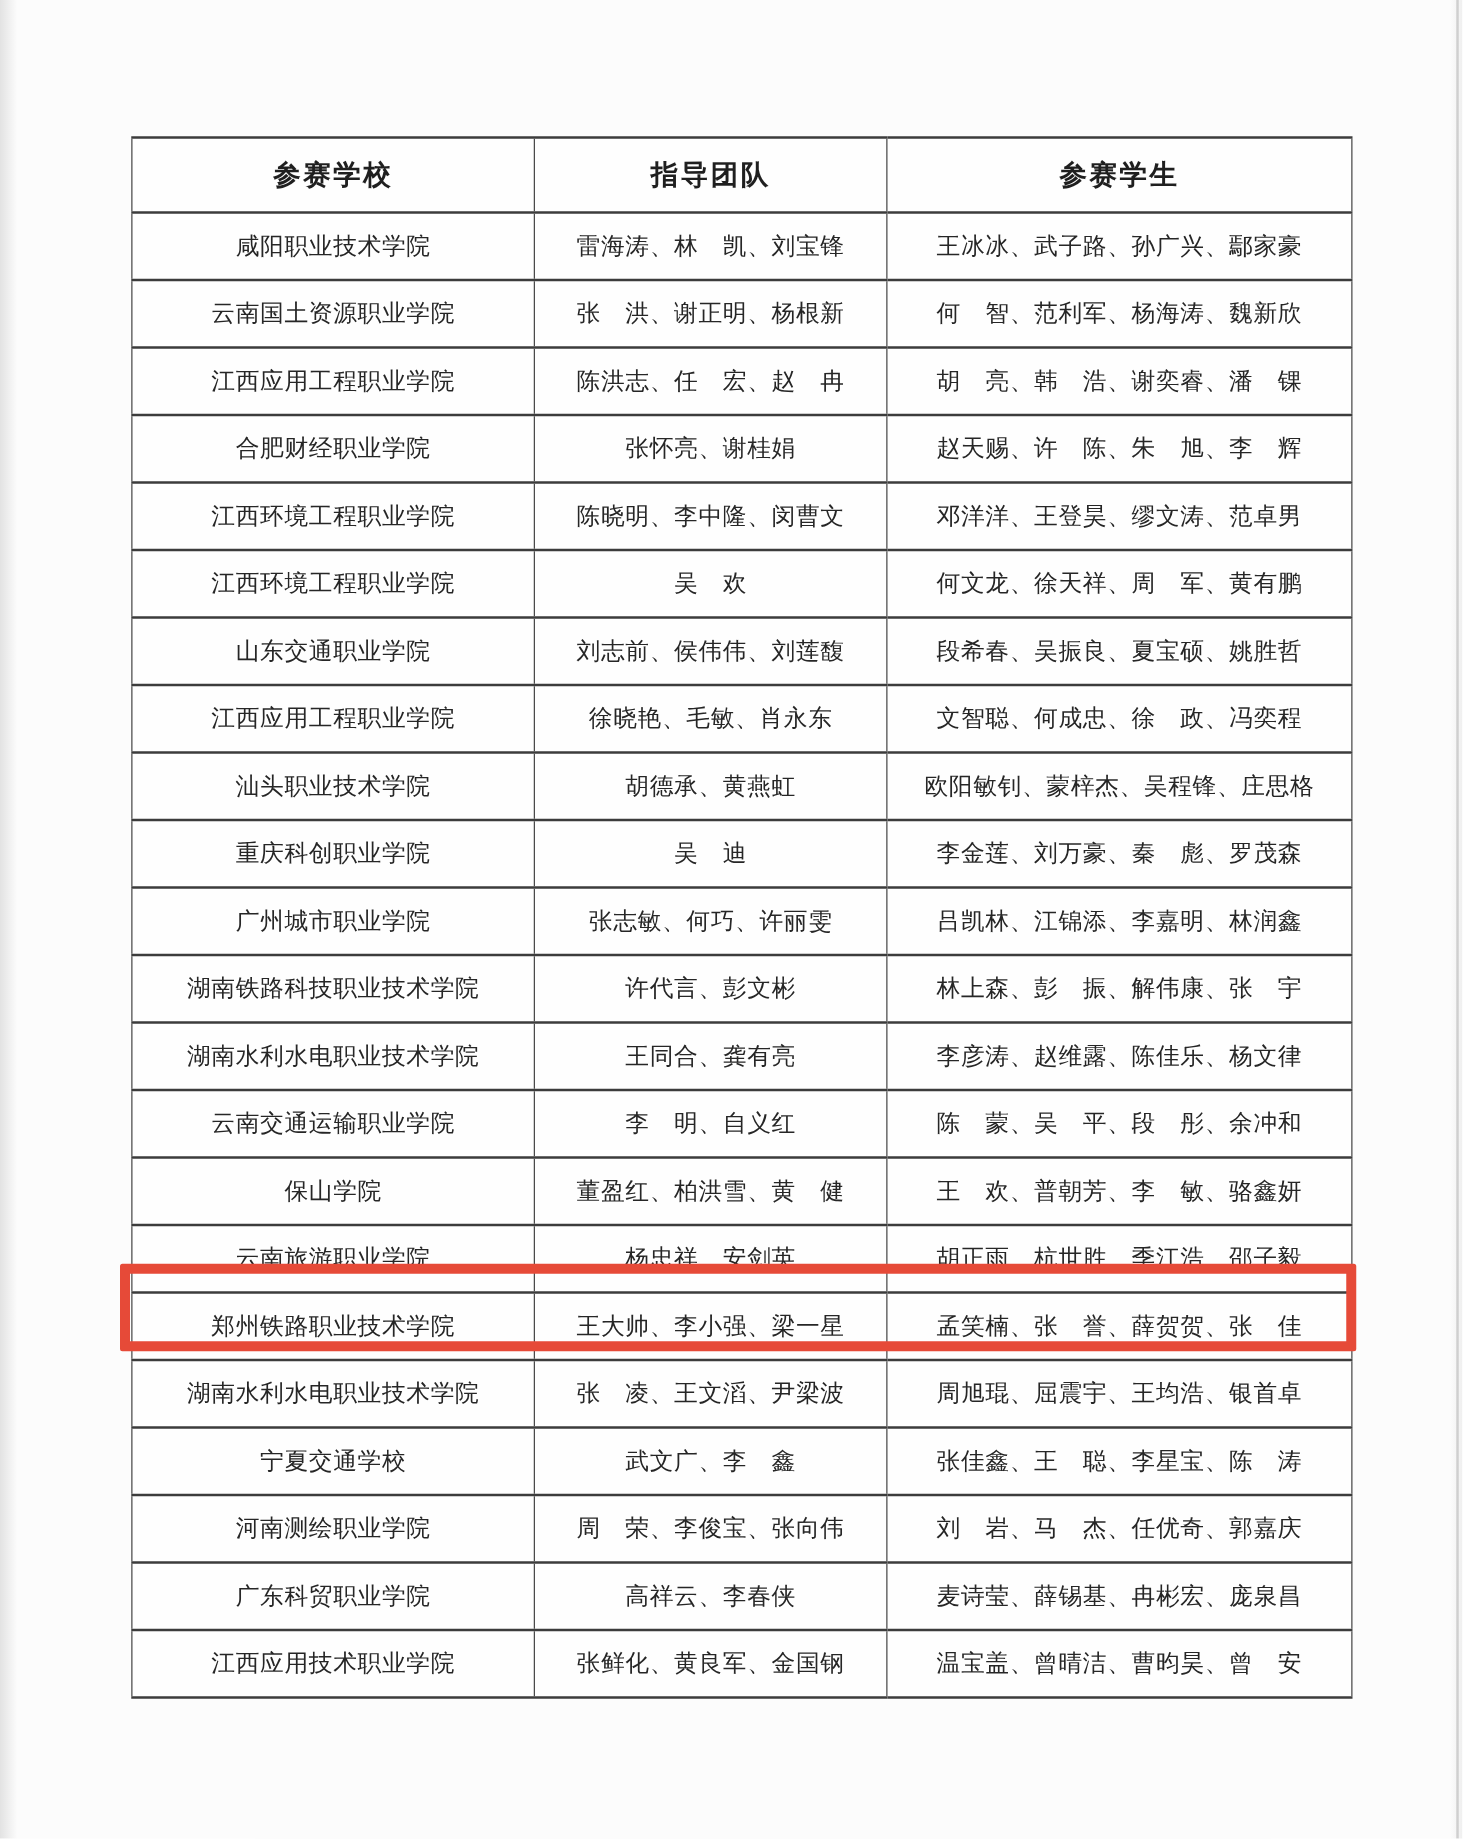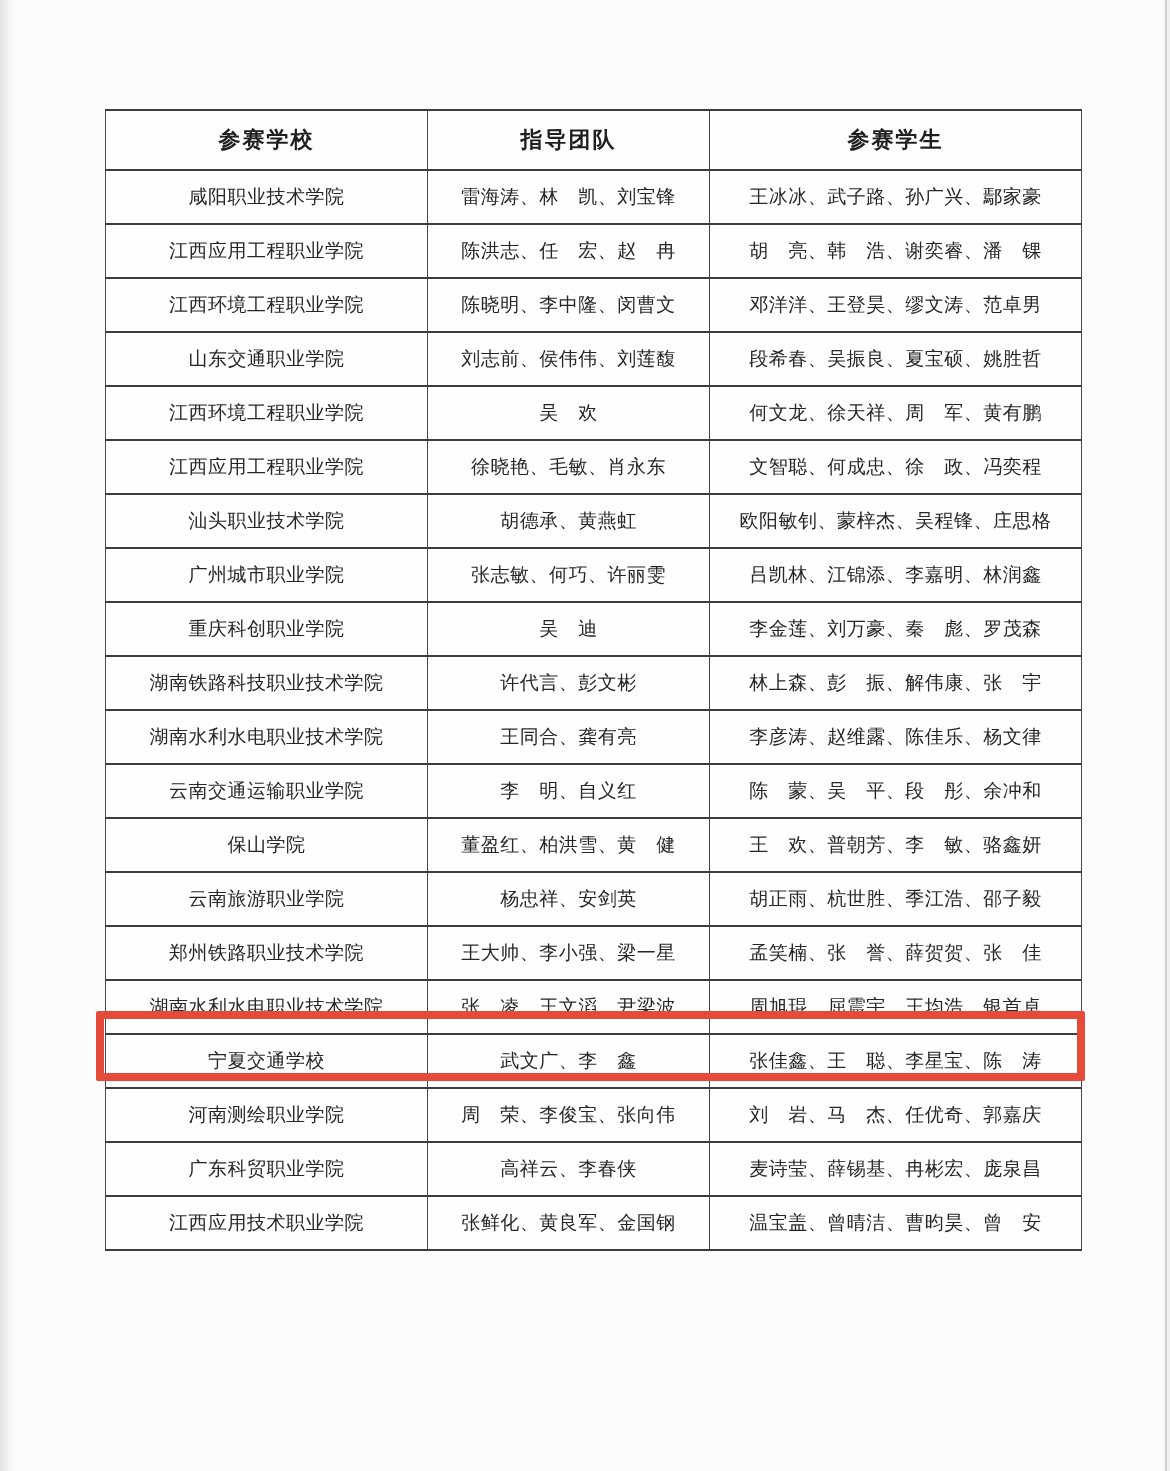--- a/index.html
+++ b/index.html
@@ -110,60 +110,70 @@
         <th>参赛学生</th>
       </tr>
     </thead>
     <tbody id="tbody">
         <tr>
           <td>咸阳职业技术学院</td>
           <td>雷海涛、林　凯、刘宝锋</td>
           <td>王冰冰、武子路、孙广兴、鄢家豪</td>
         </tr>
         <tr>
+          <td>云南国土资源职业学院</td>
+          <td>张　洪、谢正明、杨根新</td>
+          <td>何　智、范利军、杨海涛、魏新欣</td>
+        </tr>
+        <tr>
           <td>江西应用工程职业学院</td>
           <td>陈洪志、任　宏、赵　冉</td>
           <td>胡　亮、韩　浩、谢奕睿、潘　锞</td>
         </tr>
         <tr>
+          <td>合肥财经职业学院</td>
+          <td>张怀亮、谢桂娟</td>
+          <td>赵天赐、许　陈、朱　旭、李　辉</td>
+        </tr>
+        <tr>
           <td>江西环境工程职业学院</td>
           <td>陈晓明、李中隆、闵曹文</td>
           <td>邓洋洋、王登昊、缪文涛、范卓男</td>
         </tr>
         <tr>
+          <td>江西环境工程职业学院</td>
+          <td>吴　欢</td>
+          <td>何文龙、徐天祥、周　军、黄有鹏</td>
+        </tr>
+        <tr>
           <td>山东交通职业学院</td>
           <td>刘志前、侯伟伟、刘莲馥</td>
           <td>段希春、吴振良、夏宝硕、姚胜哲</td>
         </tr>
         <tr>
-          <td>江西环境工程职业学院</td>
-          <td>吴　欢</td>
-          <td>何文龙、徐天祥、周　军、黄有鹏</td>
-        </tr>
-        <tr>
           <td>江西应用工程职业学院</td>
           <td>徐晓艳、毛敏、肖永东</td>
           <td>文智聪、何成忠、徐　政、冯奕程</td>
         </tr>
         <tr>
           <td>汕头职业技术学院</td>
           <td>胡德承、黄燕虹</td>
           <td>欧阳敏钊、蒙梓杰、吴程锋、庄思格</td>
         </tr>
         <tr>
+          <td>重庆科创职业学院</td>
+          <td>吴　迪</td>
+          <td>李金莲、刘万豪、秦　彪、罗茂森</td>
+        </tr>
+        <tr>
           <td>广州城市职业学院</td>
           <td>张志敏、何巧、许丽雯</td>
           <td>吕凯林、江锦添、李嘉明、林润鑫</td>
         </tr>
         <tr>
-          <td>重庆科创职业学院</td>
-          <td>吴　迪</td>
-          <td>李金莲、刘万豪、秦　彪、罗茂森</td>
-        </tr>
-        <tr>
           <td>湖南铁路科技职业技术学院</td>
           <td>许代言、彭文彬</td>
           <td>林上森、彭　振、解伟康、张　宇</td>
         </tr>
         <tr>
           <td>湖南水利水电职业技术学院</td>
           <td>王同合、龚有亮</td>
           <td>李彦涛、赵维露、陈佳乐、杨文律</td>
         </tr>
         <tr>

